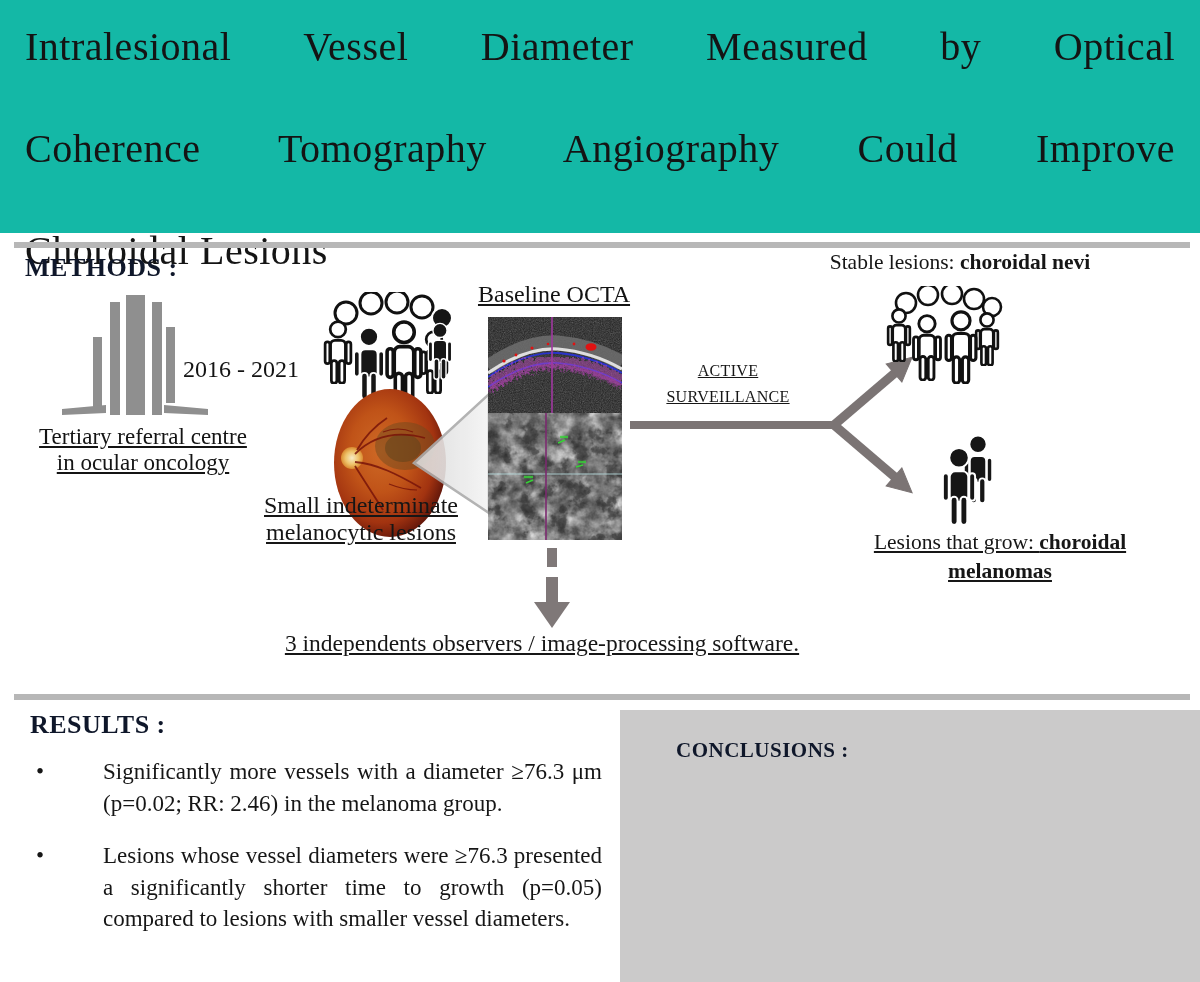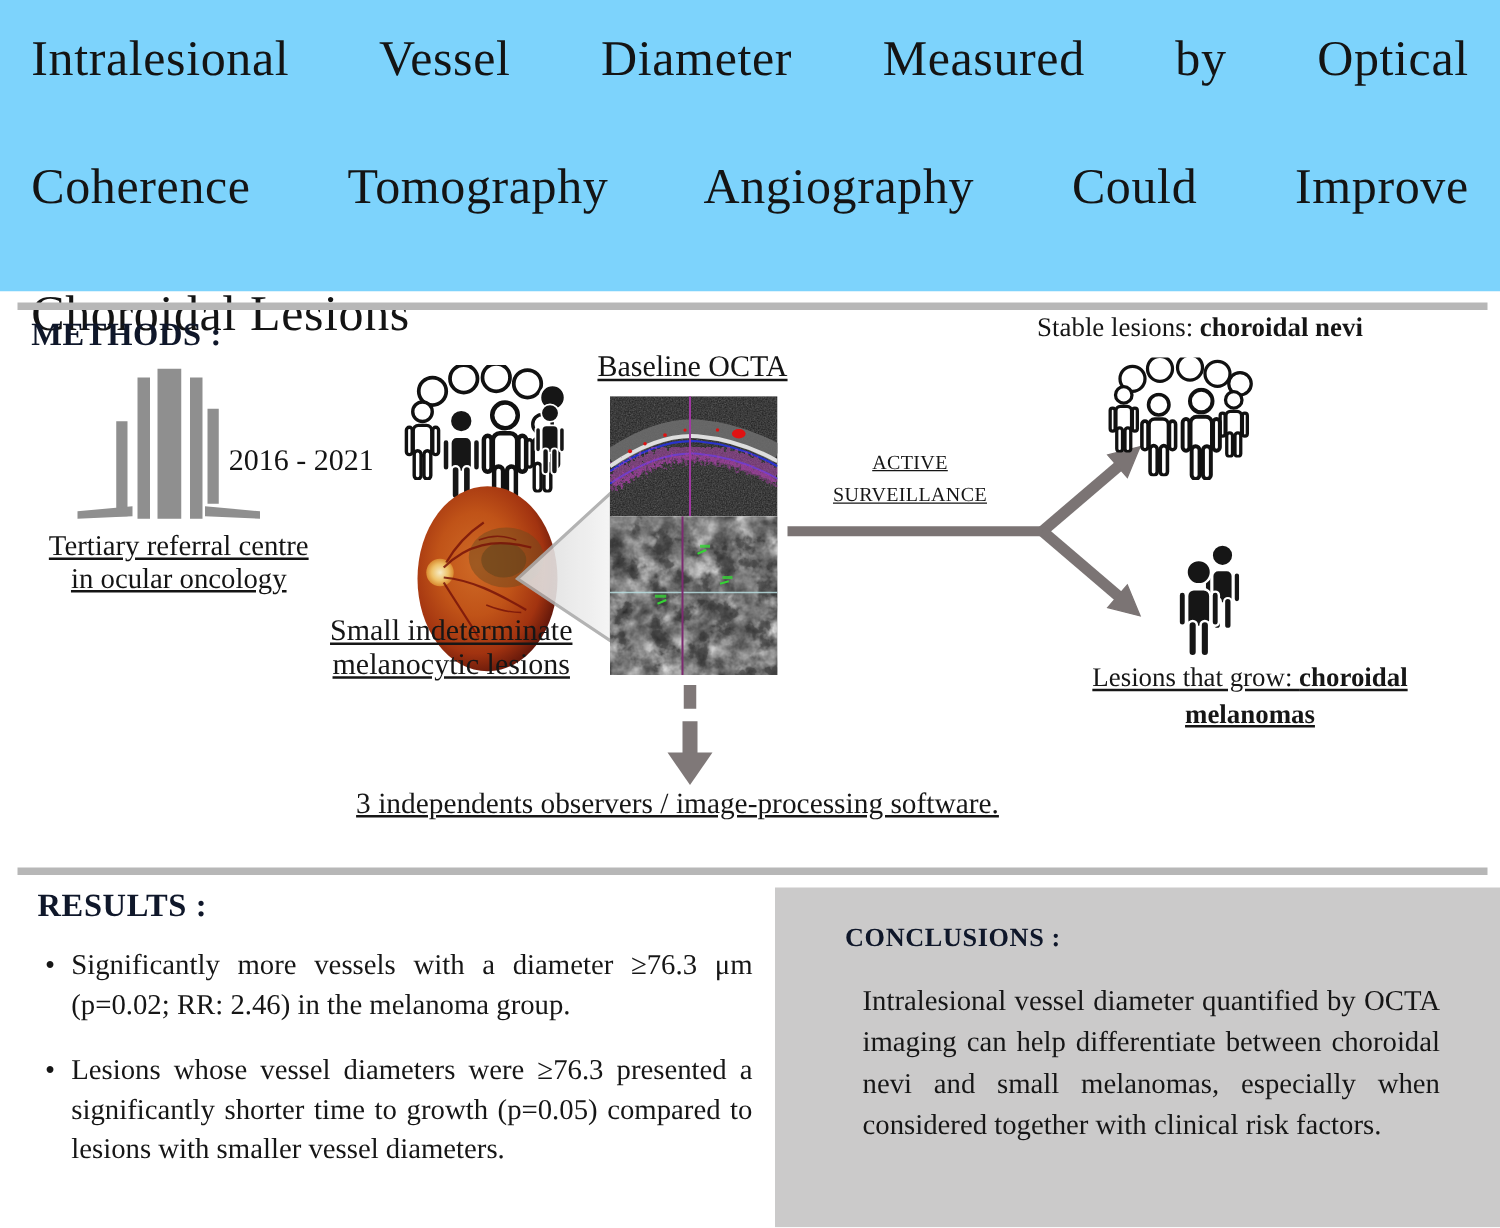--- a/index.html
+++ b/index.html
@@ -3,21 +3,21 @@
 <meta charset="utf-8">
 <style>
   html,body{margin:0;padding:0;background:#ffffff;}
   #poster{
     position:relative;width:1200px;height:982px;overflow:hidden;
     font-family:"Liberation Serif","DejaVu Serif",serif;color:#161616;background:#ffffff;
   }
   .abs{position:absolute;}
 
   
-  #title-block{left:0;top:0;width:1200px;height:233px;background:#7dd3fc;}
+  #title-block{left:0;top:0;width:1200px;height:233px;background:#14b8a6;}
   .title-line{
     margin:0 25px;font-size:40px;line-height:51px;letter-spacing:.5px;
     text-align:justify;color:#141414;
   }
   #title-block .pad{height:21px;}
   .title-line::after{content:"";display:inline-block;width:100%;height:0;}
   .title-line.last{text-align:left;}
   .title-line.last::after{content:none;}
 
   .divider{background:#b7b7b7;height:6px;left:14px;width:1176px;}
@@ -36,21 +36,21 @@
   #stable-label{left:770px;top:250px;width:380px;font-size:21.5px;white-space:nowrap;text-align:center;}
   #grow-label{left:850px;top:528px;width:300px;font-size:21.5px;line-height:29px;}
   #analysis-label{left:192px;top:629px;width:700px;line-height:29px;font-size:23.5px;}
   b{font-weight:bold;margin-top:12px;}
 
   
   #results-head{left:30px;top:710px;}
   #results-list{left:36px;top:756px;width:566px;}
   .bullet-row{display:flex;margin-bottom:21px;}
   .bullet-mark{width:21px;flex:none;font-size:23px;line-height:31px;}
-  .bullet-text{flex:1;font-size:23px;line-height:31.5px;text-align:justify;}
+  .bullet-text{flex:1;font-size:23px;line-height:31.5px;text-align:justify;margin-left:46px;}
 
   
   #conclusions-box{left:620px;top:710px;width:580px;height:272px;background:#cbcaca;}
   #conclusions-head{position:absolute;left:56px;top:28px;font-size:25px;}
   #conclusions-text{position:absolute;left:70px;top:74px;width:462px;font-size:23px;line-height:33px;text-align:justify;}
 
   
   #building-icon{left:60px;top:293px;}
   #crowd-methods-icon{left:322px;top:292px;}
   #crowd-nevi-icon{left:886px;top:286px;}
@@ -293,16 +293,15 @@
       <span class="bullet-text">Significantly more vessels with a diameter ≥76.3 μm (p=0.02; RR: 2.46) in the melanoma group.</span>
     </div>
     <div class="bullet-row">
       <span class="bullet-mark">•</span>
       <span class="bullet-text">Lesions whose vessel diameters were ≥76.3 presented a significantly shorter time to growth (p=0.05) compared to lesions with smaller vessel diameters.</span>
     </div>
   </div>
 
   <div id="conclusions-box" class="abs">
     <div id="conclusions-head" class="sec-head" style="font-size:21px;">CONCLUSIONS :</div>
-    <div id="conclusions-text">Intralesional vessel diameter quantified by OCTA imaging can help differentiate between choroidal nevi and small melanomas, especially when considered together with clinical risk factors.</div>
   </div>
 
 </div>
 
 </body></html>

